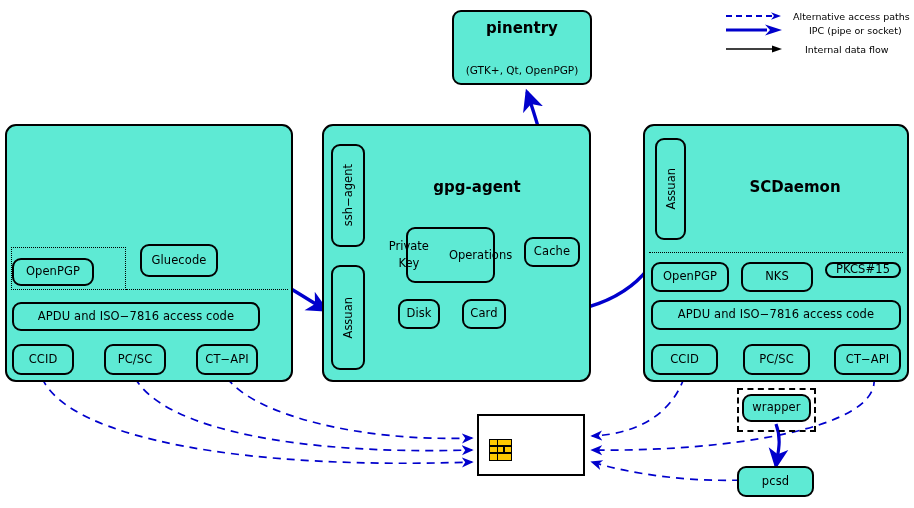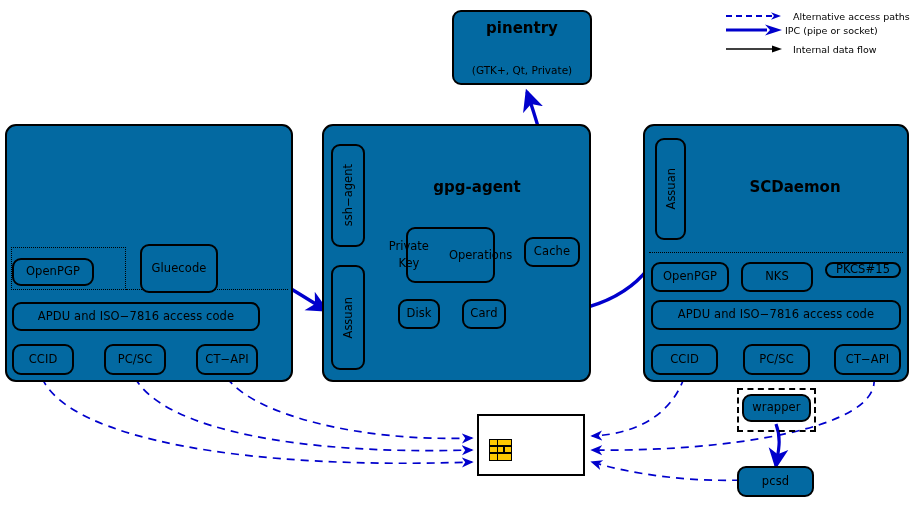--- a/index.html
+++ b/index.html
@@ -1,21 +1,21 @@
 <!DOCTYPE html>
 <html><head>
 <meta charset="utf-8">
 <style>
   html,body{margin:0;padding:0;background:#ffffff;}
   body{width:914px;height:508px;overflow:hidden;
        font-family:"DejaVu Sans","Liberation Sans",sans-serif;}
   #stage{position:relative;width:914px;height:508px;background:#fff;}
 
   
-  .node{position:absolute;background:#0369a1;border:2px solid #000;
+  .node{position:absolute;background:#5eead4;border:2px solid #000;
         border-radius:9px;box-sizing:border-box;
         display:flex;align-items:center;justify-content:center;
         text-align:center;color:#000;gap:20px;}
   .container{border-radius:11px;}
   .title{position:absolute;font-weight:bold;font-size:15px;color:#000;
          text-align:center;}
   .lbl{font-size:11.5px;line-height:1.15;letter-spacing:.1px;}
   .lbl2{font-size:11.5px;line-height:1.45;}
   .vert{writing-mode:vertical-rl;transform:rotate(180deg);font-size:11.5px;}
 
@@ -93,47 +93,47 @@
         <path d="M46,2.2 L56,6 L46,9.8 L49,6 Z" fill="#0000cc"></path>
       </svg>
       <span class="legend-text" style="margin-left:8px;">Alternative access paths</span>
     </div>
 
     <div class="legend-row" style="left:0;top:23px;">
       <svg width="60" height="14">
         <line x1="1" y1="7" x2="42" y2="7" stroke="#0000cc" stroke-width="3"></line>
         <path d="M40,1.5 L57,7 L40,12.5 L45,7 Z" fill="#0000cc"></path>
       </svg>
-      <span class="legend-text" style="margin-left:0;">IPC (pipe or socket)</span>
+      <span class="legend-text" style="margin-left:24px;">IPC (pipe or socket)</span>
     </div>
 
     <div class="legend-row" style="left:0;top:43px;">
       <svg width="60" height="12">
         <line x1="1" y1="6" x2="49" y2="6" stroke="#000000" stroke-width="1.4"></line>
         <path d="M47,2.6 L57,6 L47,9.4 Z" fill="#000000"></path>
       </svg>
-      <span class="legend-text" style="margin-left:8px;">Internal data flow</span>
+      <span class="legend-text" style="margin-left:20px;">Internal data flow</span>
     </div>
   </div>
 
   <div class="node" style="left:452px;top:10px;width:140px;height:75px;flex-direction:column;">
     <span style="font-weight:bold;font-size:15px;">pinentry</span>
-    <span style="font-size:10.5px;margin-top:7px;">(GTK+, Qt, Private)</span>
+    <span style="font-size:10.5px;margin-top:7px;">(GTK+, Qt, OpenPGP)</span>
   </div>
 
   <div class="node container" style="left:5px;top:124px;width:288px;height:258px;"></div>
 
   <div class="dotregion" style="left:11px;top:247px;width:115px;height:43px;"></div>
   <div class="dotline" style="left:126px;top:289px;width:162px;"></div>
 
   <div class="node" style="left:12px;top:258px;width:82px;height:28px;">
     <span class="lbl">OpenPGP</span>
   </div>
 
-  <div class="node" style="left:140px;top:244px;width:78px;height:49px;text-align:right;">
+  <div class="node" style="left:140px;top:244px;width:78px;height:33px;text-align:right;">
     <span class="lbl">Gluecode</span>
   </div>
 
   <div class="node" style="left:12px;top:302px;width:248px;height:29px;">
     <span class="lbl">APDU and ISO−7816 access code</span>
   </div>
 
   <div class="node" style="left:12px;top:344px;width:62px;height:31px;">
     <span class="lbl">CCID</span>
   </div>

